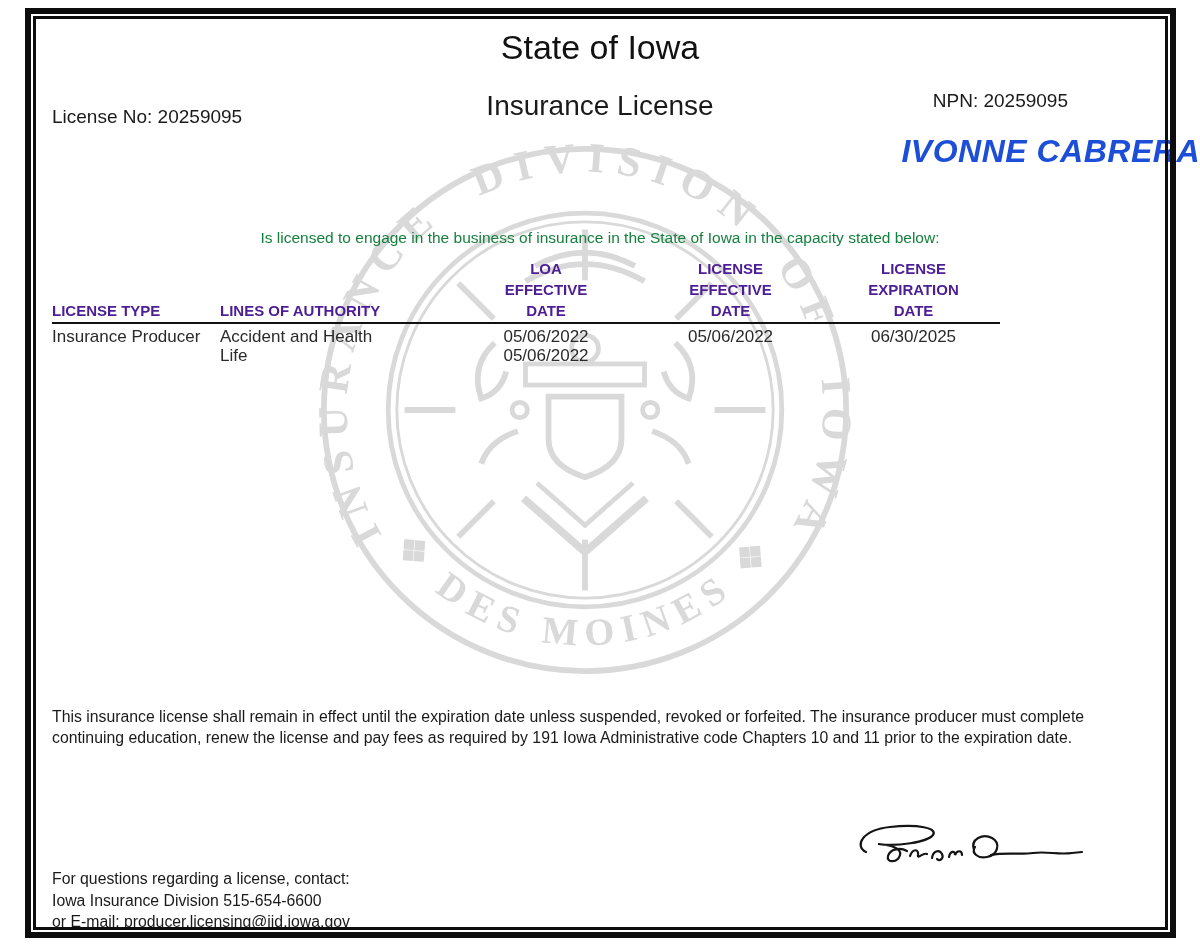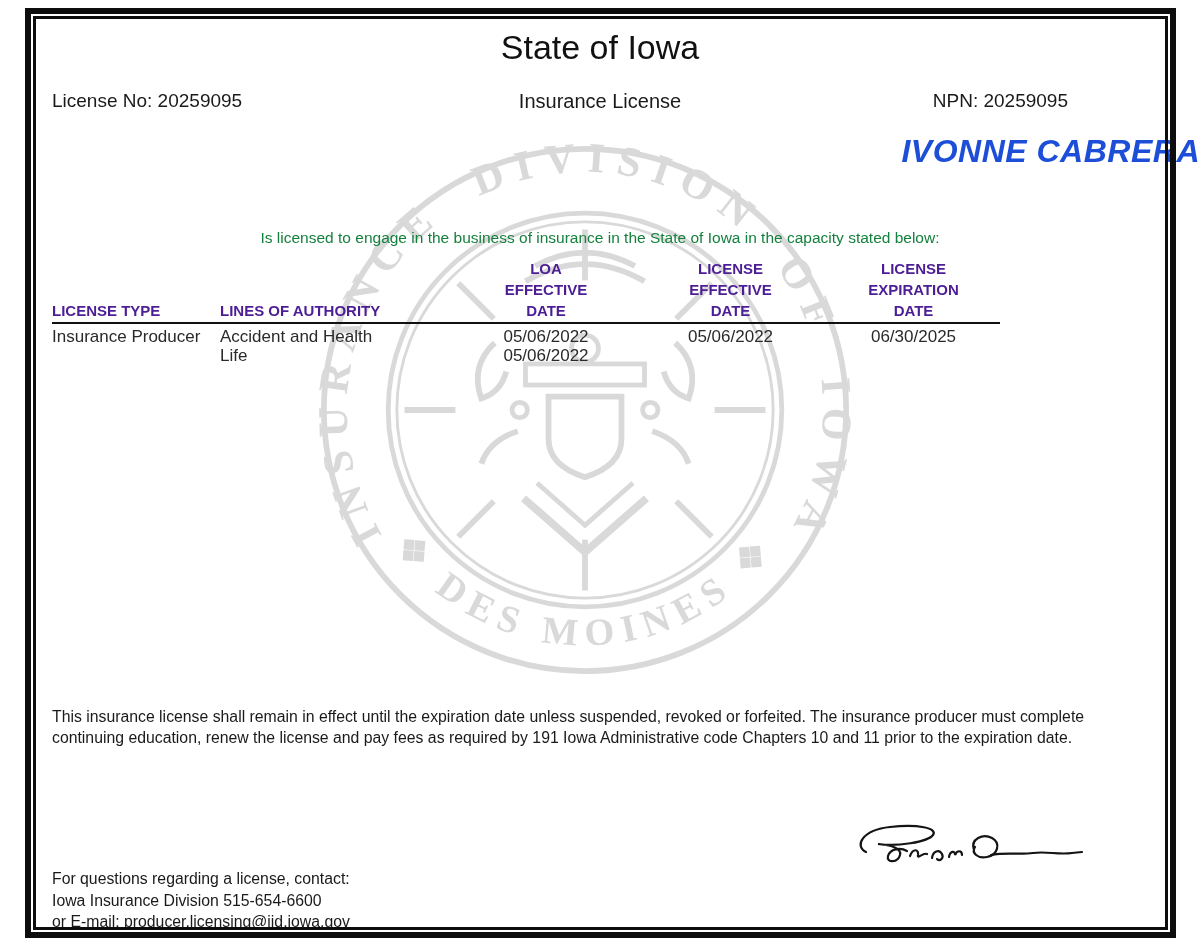--- a/index.html
+++ b/index.html
@@ -38,22 +38,22 @@
   .ring-top { font-size:44px; letter-spacing:12px; word-spacing:20px; }
   .ring-bottom { font-size:40px; letter-spacing:9px; }
 
   .content { position:absolute; inset:0; z-index:1;border-radius:19px; }
 
   .doc-title {
     position:absolute; top:28px; left:0; width:100%;
     text-align:center; font-size:34px; color:#111;
   }
   .lic-row { position:absolute; top:90px; left:0; width:100%; height:26px; }
-  .lic-no { position:absolute; left:52px; font-size:19px; }
-  .doc-subtitle { position:absolute; left:0; width:100%; text-align:center; font-size:20px; }
+  .lic-no { position:absolute; left:52px; font-size:19px;margin-top:16px; }
+  .doc-subtitle { position:absolute; left:0; width:100%; text-align:center; font-size:28px; }
   .npn { position:absolute; right:132px; font-size:19px; }
 
   .licensee {
     position:absolute; top:133px; left:0; width:100%;
     text-align:right; font-size:32px; font-weight:bold; font-style:italic;
     letter-spacing:0.5px; color:#1d4ed8;
   }
 
   .capacity {
     position:absolute; top:229px; left:0; width:100%;

